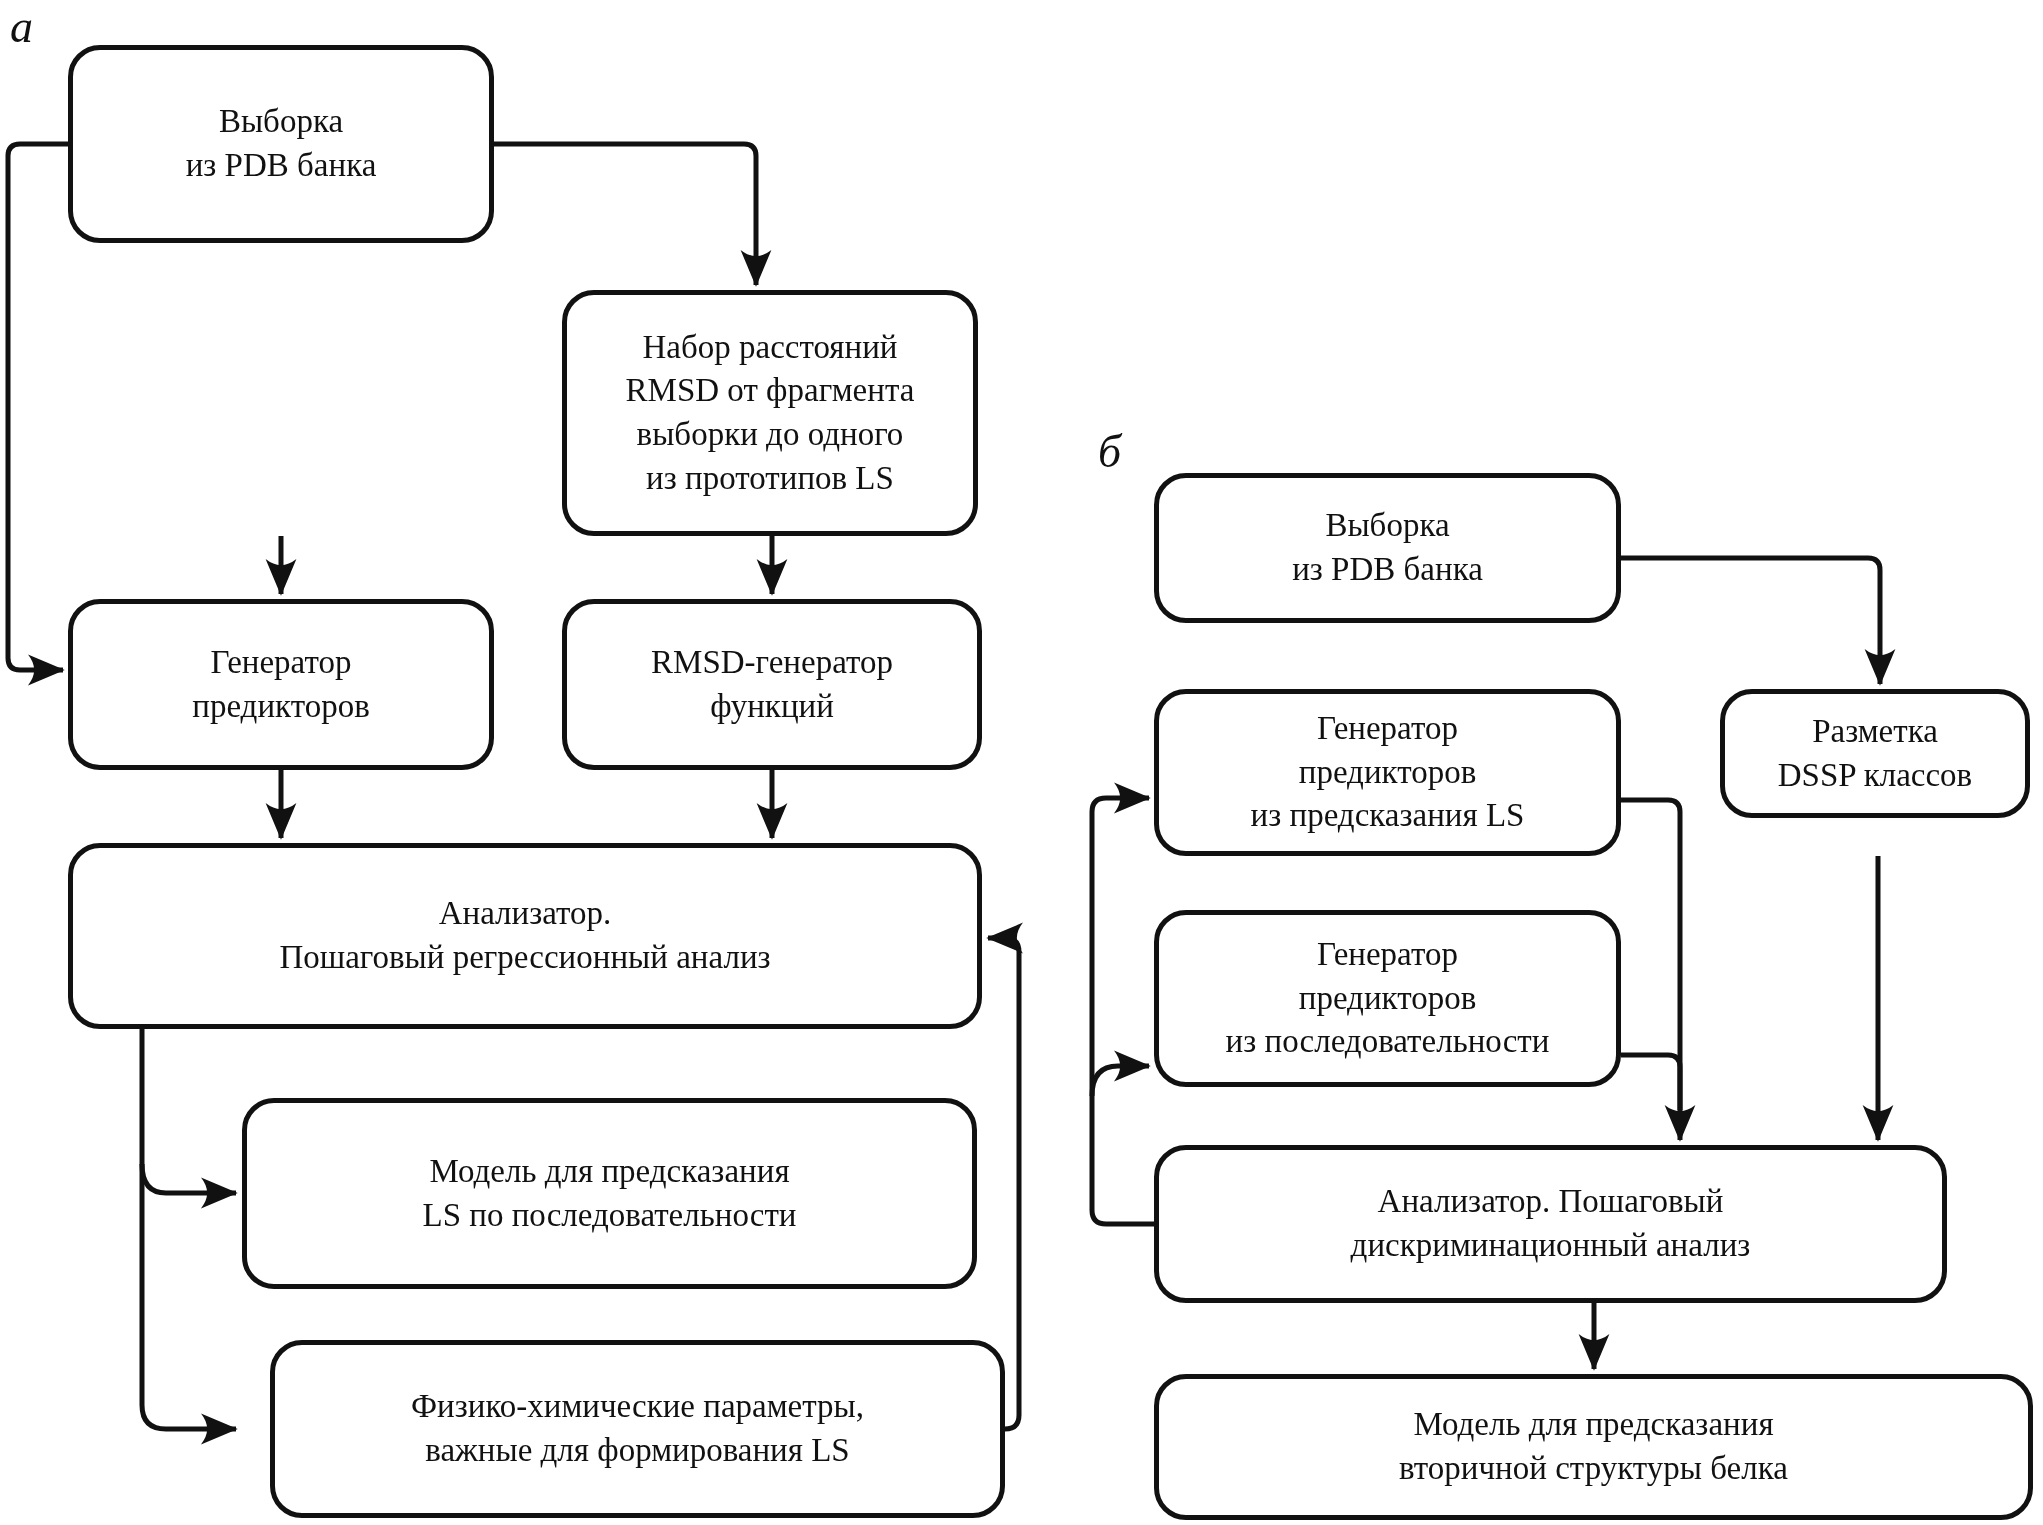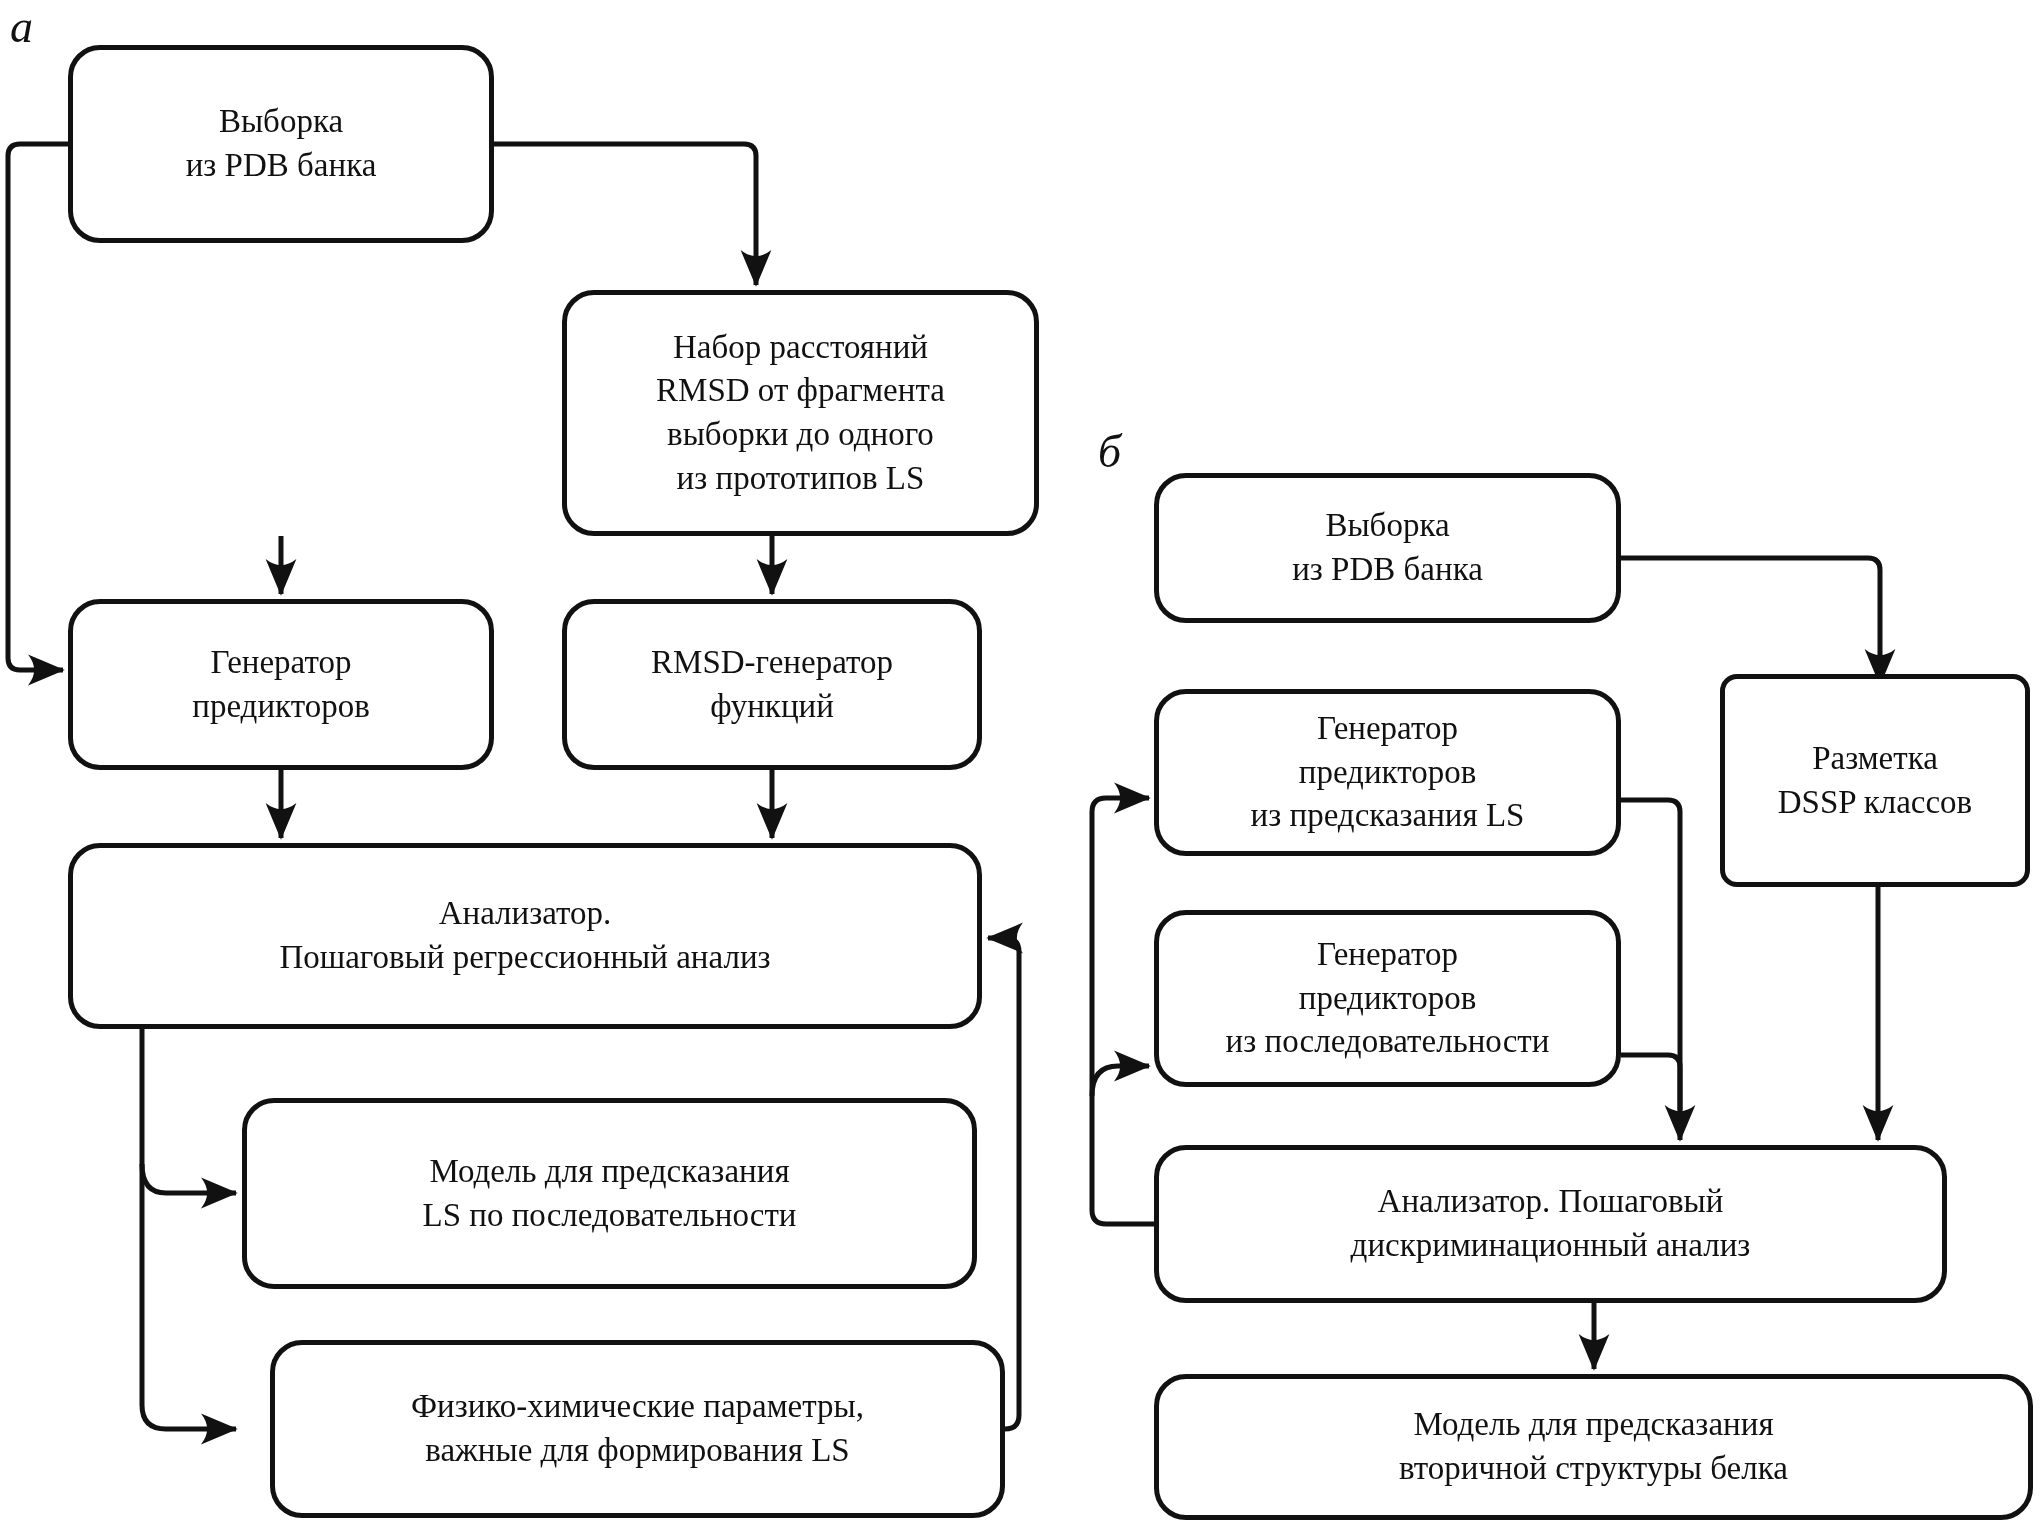--- a/index.html
+++ b/index.html
@@ -65,21 +65,21 @@
     <path class="edge" marker-end="url(#arrow)" d="M1092,1096 Q1092,1066 1118,1066 H1149"></path>
     <path class="edge" marker-end="url(#arrow)" d="M1594,1303 V1369"></path>
   </svg>
 
   <div class="panel-label" style="left:10px;top:0px;">а</div>
 
   <div class="node" style="left:68px;top:45px;width:426px;height:198px;">Выборка
 из PDB банка</div>
 
 
-  <div class="node" style="left:562px;top:290px;width:477px;height:246px;">Набор расстояний
+  <div class="node" style="left:562px;top:290px;width:416px;height:246px;">Набор расстояний
 RMSD от фрагмента
 выборки до одного
 из прототипов LS</div>
 
   <div class="node" style="left:68px;top:599px;width:426px;height:171px;">Генератор
 предикторов</div>
 
   <div class="node" style="left:562px;top:599px;width:420px;height:171px;">RMSD-генератор
 функций</div>
 
@@ -94,21 +94,21 @@
 
   <div class="panel-label" style="left:1098px;top:425px;">б</div>
 
   <div class="node" style="left:1154px;top:473px;width:467px;height:150px;">Выборка
 из PDB банка</div>
 
   <div class="node" style="left:1154px;top:689px;width:467px;height:167px;">Генератор
 предикторов
 из предсказания LS</div>
 
-  <div class="node" style="left:1720px;top:674px;width:310px;height:213px;border-radius:17px;">Разметка
+  <div class="node" style="left:1720px;top:689px;width:310px;height:129px;">Разметка
 DSSP классов</div>
 
   <div class="node" style="left:1154px;top:910px;width:467px;height:177px;">Генератор
 предикторов
 из последовательности</div>
 
   <div class="node" style="left:1154px;top:1145px;width:793px;height:158px;">Анализатор. Пошаговый
 дискриминационный анализ</div>
 
   <div class="node" style="left:1154px;top:1374px;width:879px;height:146px;">Модель для предсказания

